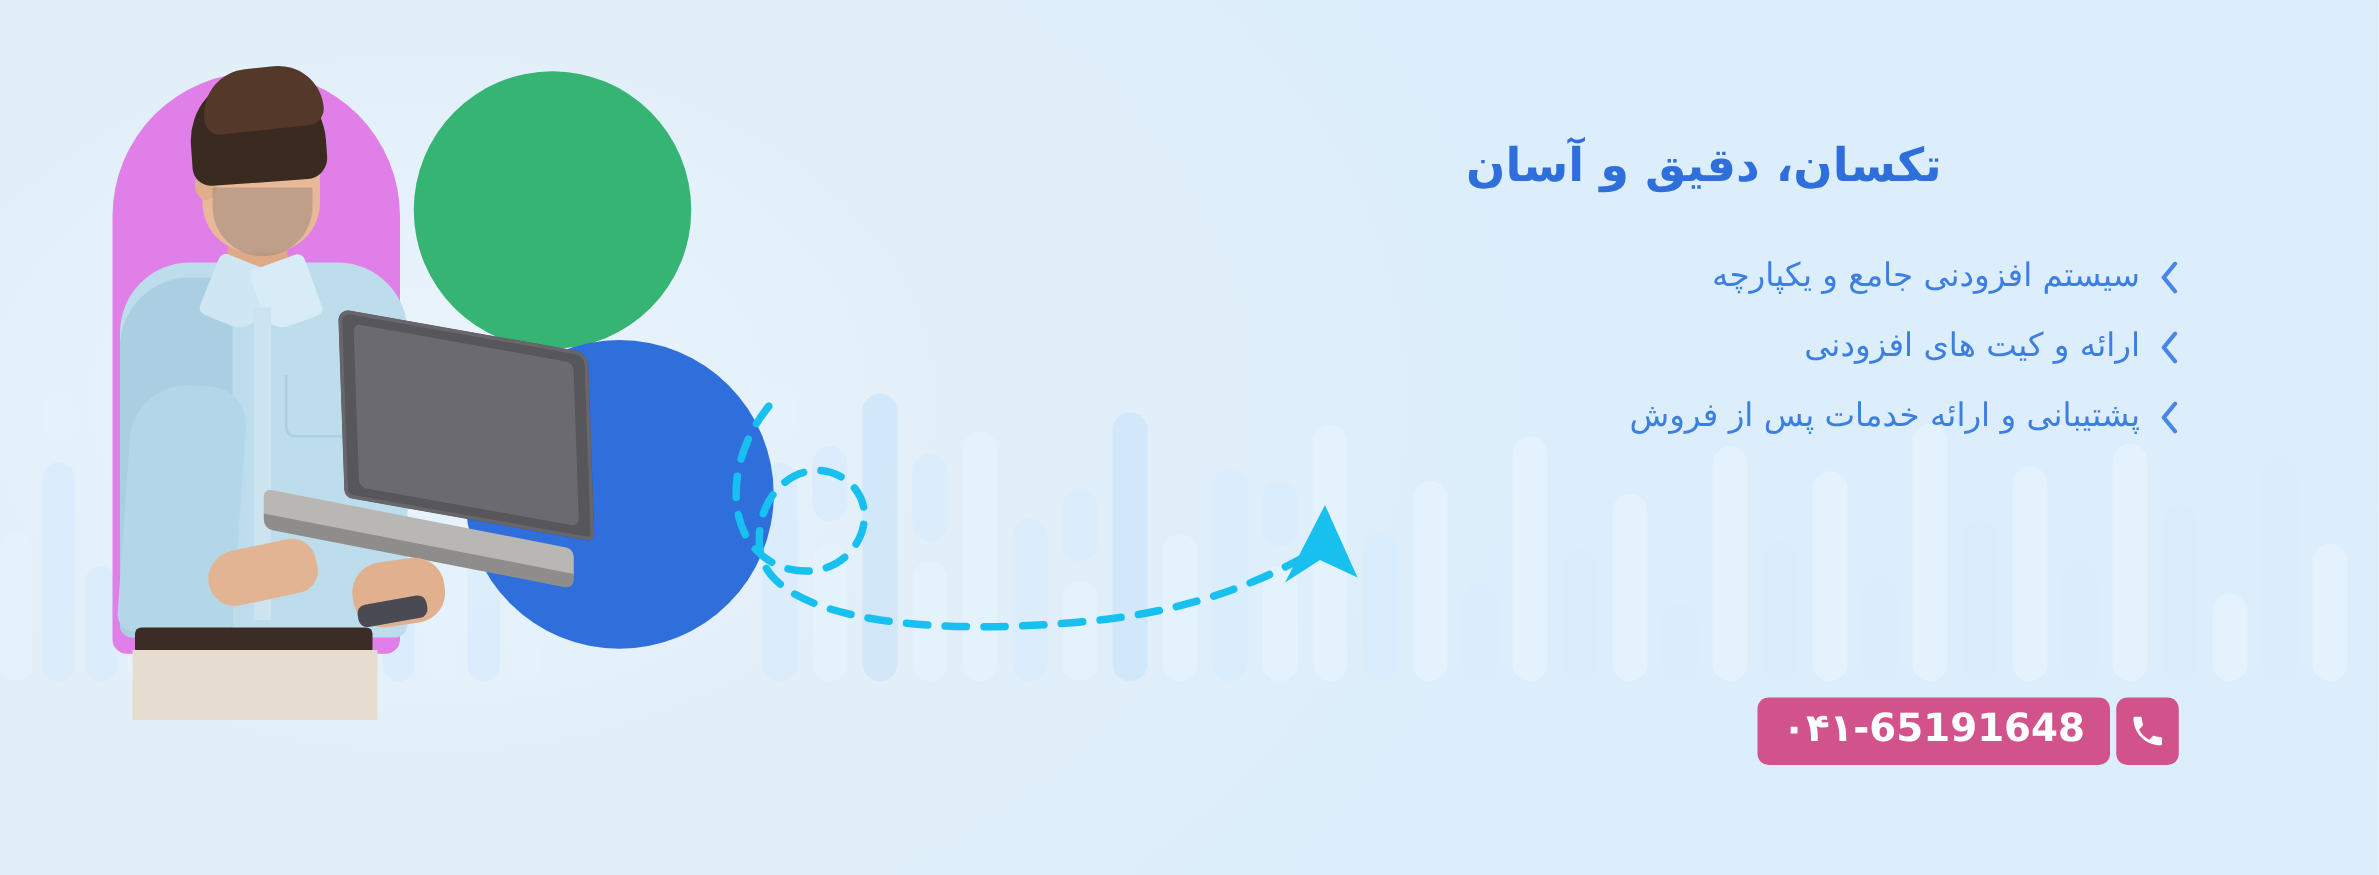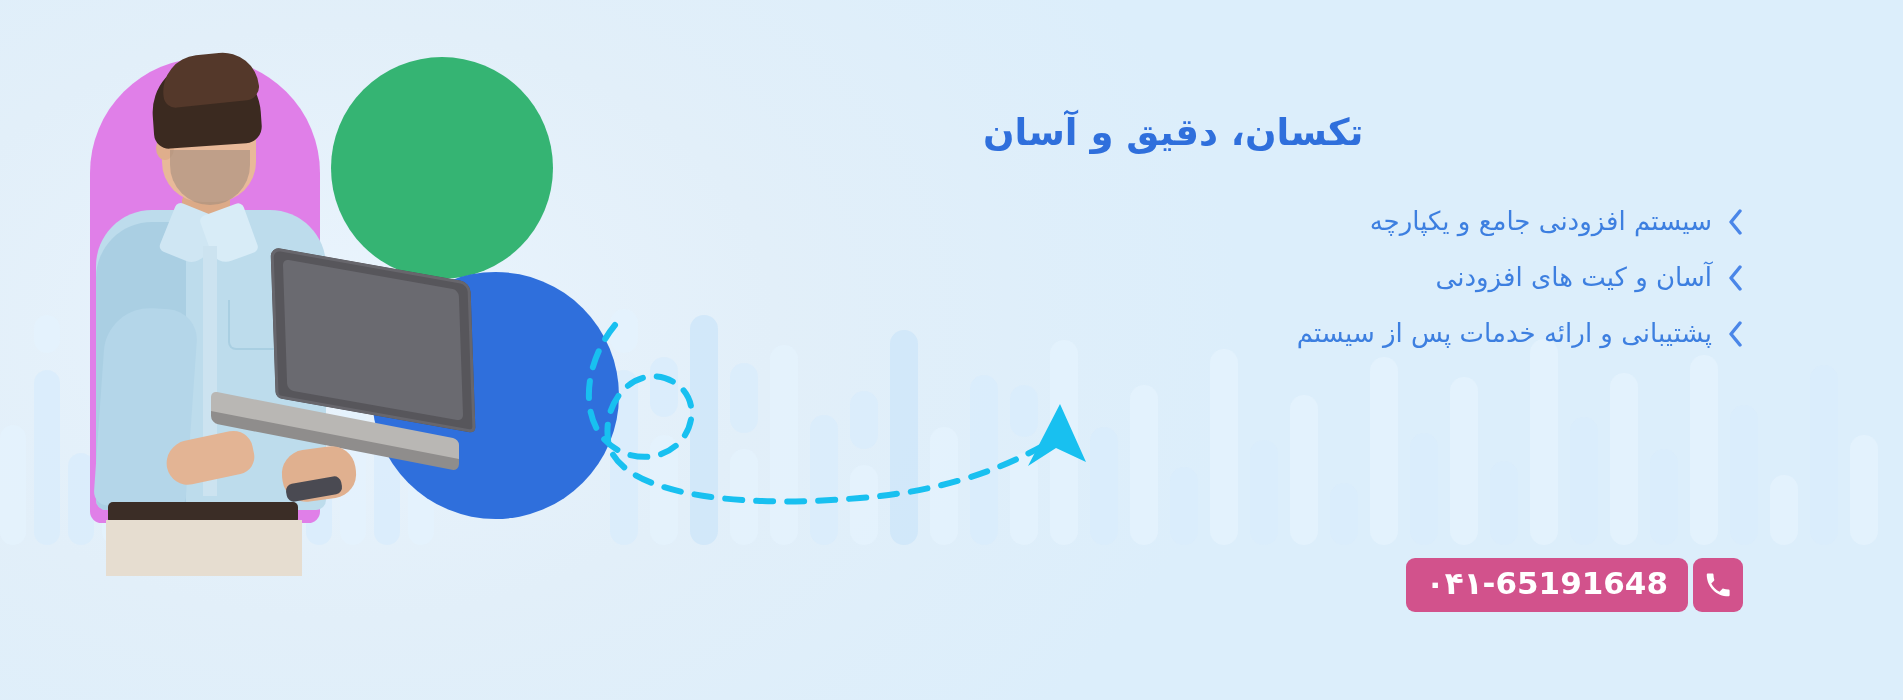--- a/index.html
+++ b/index.html
@@ -275,21 +275,21 @@
     height: 230px;
     pointer-events: none;
   }
 
   
   .content {
     position: absolute;
     right: 160px;
     top: 110px;
     width: 760px;
-    text-align: left;
+    text-align: center;
     direction: rtl;
   }
   .headline {
     margin: 0;
     font-size: 37px;
     font-weight: bold;
     color: #2f6fdc;
     letter-spacing: .3px;
     line-height: 1.25;
   }
@@ -464,27 +464,27 @@
       <li class="bullet">
         <svg class="chev" viewBox="0 0 15 26">
           <path d="M 12 2 L 3 13 L 12 24" fill="none" stroke="currentColor" stroke-width="3.4" stroke-linecap="round" stroke-linejoin="round"></path>
         </svg>
         <span class="bullet-text">سیستم افزودنی جامع و یکپارچه</span>
       </li>
       <li class="bullet">
         <svg class="chev" viewBox="0 0 15 26">
           <path d="M 12 2 L 3 13 L 12 24" fill="none" stroke="currentColor" stroke-width="3.4" stroke-linecap="round" stroke-linejoin="round"></path>
         </svg>
-        <span class="bullet-text">آسان و کیت های افزودنی</span>
+        <span class="bullet-text">ارائه و کیت های افزودنی</span>
       </li>
       <li class="bullet">
         <svg class="chev" viewBox="0 0 15 26">
           <path d="M 12 2 L 3 13 L 12 24" fill="none" stroke="currentColor" stroke-width="3.4" stroke-linecap="round" stroke-linejoin="round"></path>
         </svg>
-        <span class="bullet-text">پشتیبانی و ارائه خدمات پس از سیستم</span>
+        <span class="bullet-text">پشتیبانی و ارائه خدمات پس از فروش</span>
       </li>
     </ul>
   </div>
 
   <div class="phone-badge">
     <div class="phone-number">۰۴۱-65191648</div>
     <div class="phone-icon-box">
       <svg width="30" height="30" viewBox="0 0 24 24">
         <path d="M6.6 10.8c1.4 2.8 3.8 5.1 6.6 6.6l2.2-2.2c.3-.3.7-.4 1.1-.2 1.2.4 2.5.6 3.8.6.6 0 1 .4 1 1V20c0 .6-.4 1-1 1C10.8 21 3 13.2 3 3.7c0-.6.4-1 1-1h3.4c.6 0 1 .4 1 1 0 1.3.2 2.6.6 3.8.1.4 0 .8-.2 1.1l-2.2 2.2z" fill="#ffffff"></path>
       </svg>

